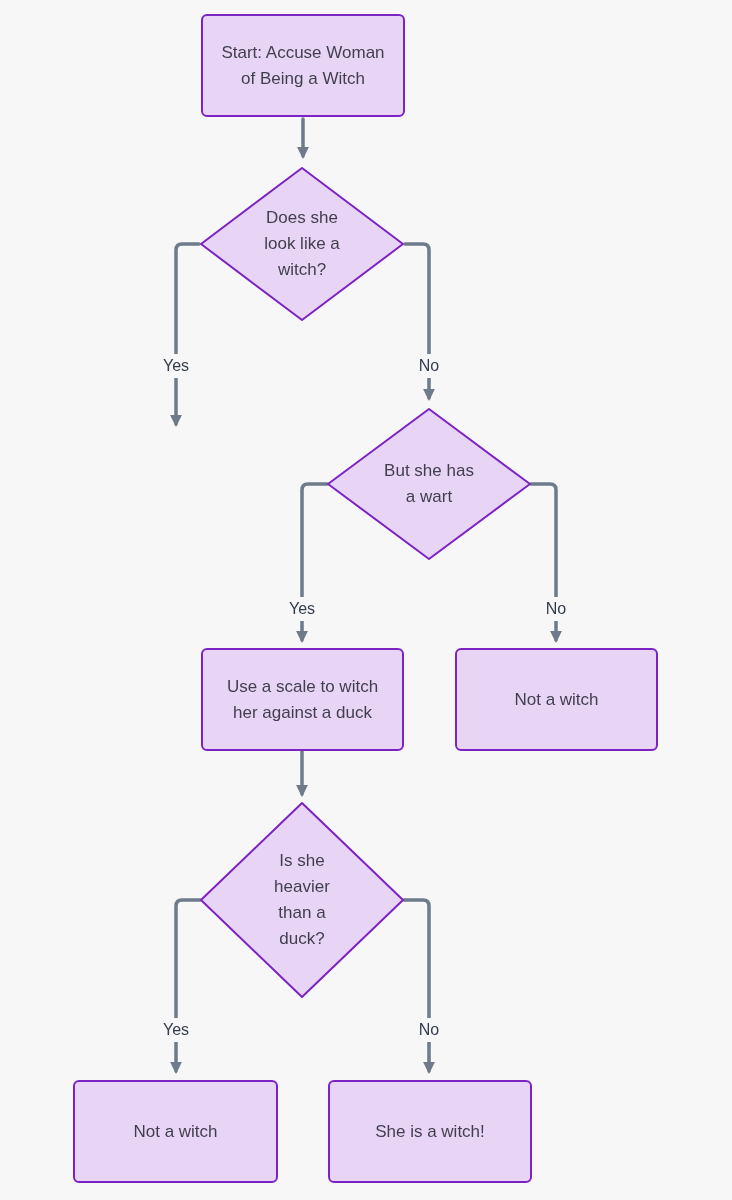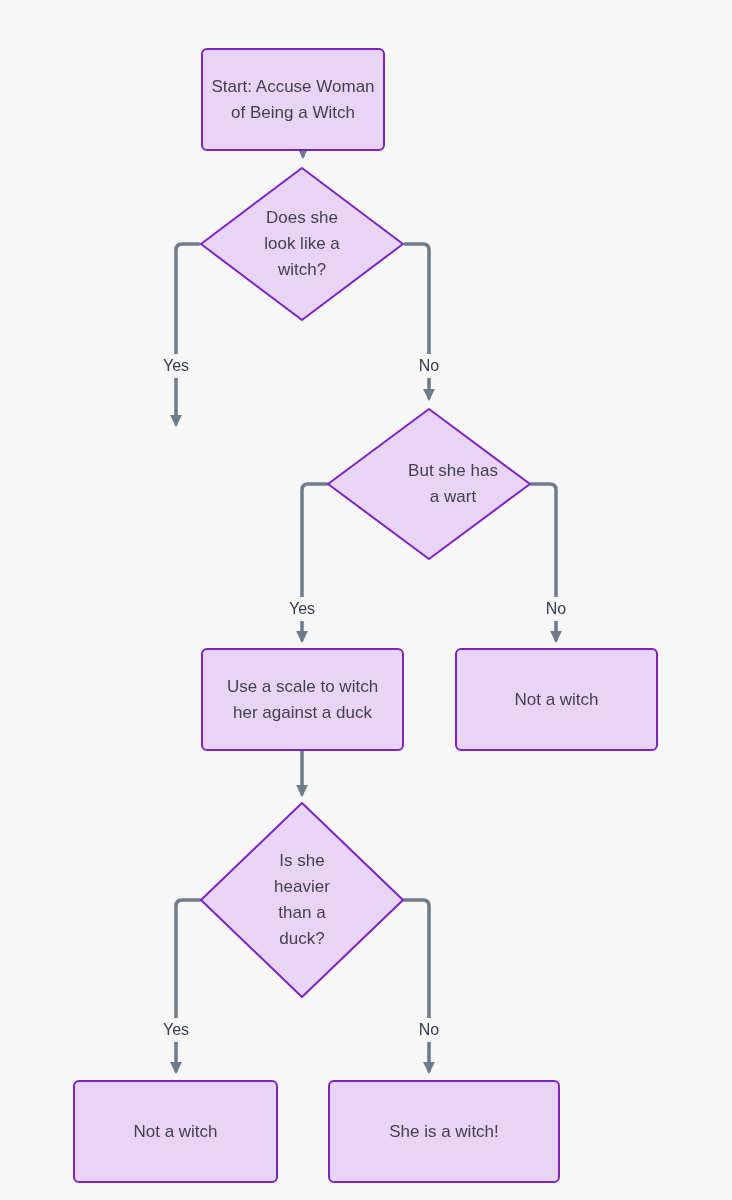--- a/index.html
+++ b/index.html
@@ -60,28 +60,28 @@
   .edge-label {
     position: absolute;
     transform: translate(-50%, -50%);
     background: var(--canvas-bg, #f7f7f8);
     color: var(--label-text, #333c4a);
     font-size: 16px;
     line-height: 20px;
     padding: 2px 6px;
   }
   
-  #n-start        { left: 201px; top: 14px;   width: 184px; height: 103px; margin-top: 34px; }
+  #n-start        { left: 201px; top: 14px;   width: 204px; height: 103px; }
   #n-she-witch    { left: 73px;  top: 432px;  width: 205px; height: 103px; }
   #n-weigh        { left: 201px; top: 648px;  width: 203px; height: 103px; }
   #n-notwitch-mid { left: 455px; top: 648px;  width: 203px; height: 103px; }
   #n-notwitch-bot { left: 73px;  top: 1080px; width: 205px; height: 103px; }
-  #n-witch-final  { left: 328px; top: 1080px; width: 232px; height: 103px; }
+  #n-witch-final  { left: 328px; top: 1080px; width: 204px; height: 103px; }
   #dl-looks   { left: 302px; top: 244px; text-align: center; }
-  #dl-wart    { left: 429px; top: 484px; margin-left: 24px; }
+  #dl-wart    { left: 429px; top: 484px; }
   #dl-heavier { left: 302px; top: 900px; }
   #el-yes-1 { left: 176px; top: 366px; }
   #el-no-1  { left: 429px; top: 366px; }
   #el-yes-2 { left: 302px; top: 609px; }
   #el-no-2  { left: 556px; top: 609px; }
   #el-yes-3 { left: 176px; top: 1030px; }
   #el-no-3  { left: 429px; top: 1030px; }
 </style>
 </head>
 <body>

